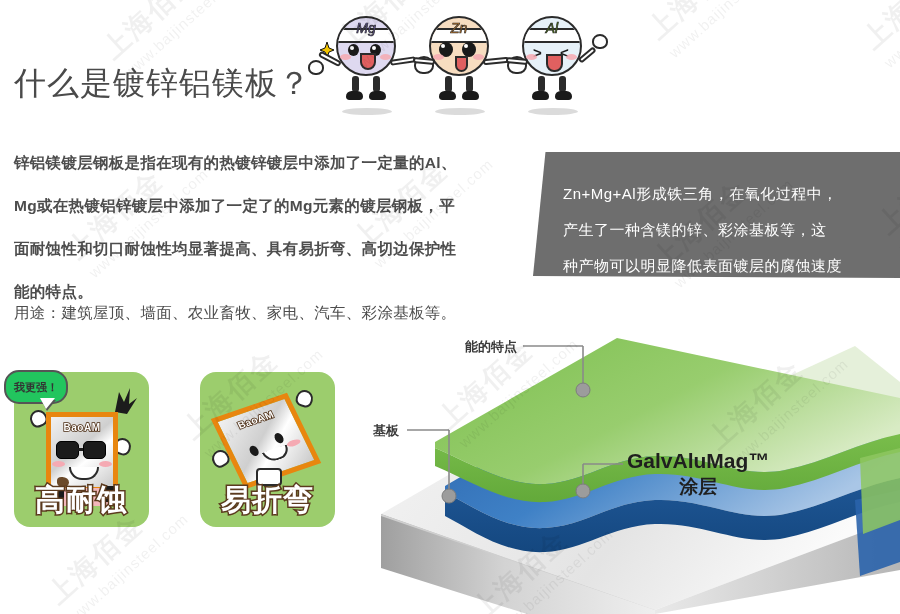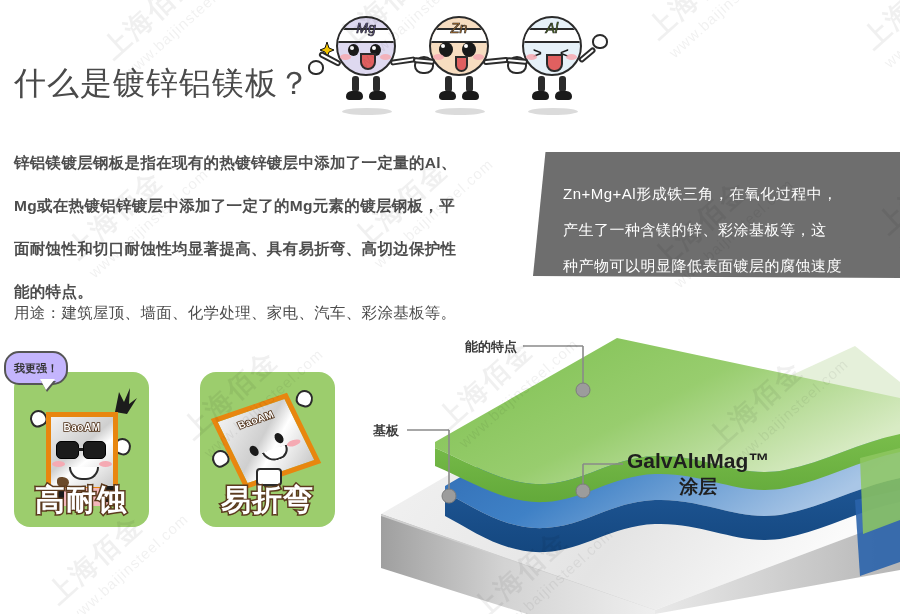--- a/index.html
+++ b/index.html
@@ -66,21 +66,21 @@
       font-size:17px;line-height:1;}
 
   
   .card{position:absolute;width:135px;height:155px;background:#9ccd6d;border-radius:16px;
       z-index:20;overflow:hidden;}
   .card.c1{left:14px;top:372px;}
   .card.c2{left:200px;top:372px;}
   .card-caption{position:absolute;left:0;bottom:6px;width:100%;text-align:center;
       font-size:30px;font-weight:bold;color:#ffffff;letter-spacing:1px;
       -webkit-text-stroke:3px #5b3a1e;paint-order:stroke fill;}
-  .bubble{position:absolute;left:4px;top:351px;width:60px;height:30px;background:#c4b5fd;
+  .bubble{position:absolute;left:4px;top:370px;width:60px;height:30px;background:#22c55e;
       border:2.2px solid #555;border-radius:15px;z-index:26;
       display:flex;align-items:center;justify-content:center;}
   .bubble span{font-size:11px;color:#333;font-weight:bold;letter-spacing:0px;}
   .bubble:after{content:"";position:absolute;left:34px;top:26px;width:0;height:0;
       border-left:6px solid transparent;border-right:9px solid transparent;
       border-top:11px solid #fff;filter:drop-shadow(1px 2px 0 #555);}
 
   
   .plate{position:absolute;border:5px solid #e8860f;box-sizing:border-box;
       background:linear-gradient(140deg,#f1f1f1 0%,#cfcfcf 45%,#ffffff 60%,#c9c9c9 100%);}
@@ -113,21 +113,21 @@
 <div id="root">
 
   <div class="title">什么是镀锌铝镁板？</div>
 
   <div class="body-copy">
     <p>锌铝镁镀层钢板是指在现有的热镀锌镀层中添加了一定量的Al、</p>
     <p>Mg或在热镀铝锌镀层中添加了一定了的Mg元素的镀层钢板，平</p>
     <p>面耐蚀性和切口耐蚀性均显著提高、具有易折弯、高切边保护性</p>
     <p>能的特点。</p>
   </div>
-  <div class="usage">用途：建筑屋顶、墙面、化学处理、家电、汽车、彩涂基板等。</div>
+  <div class="usage">用途：建筑屋顶、墙面、农业畜牧、家电、汽车、彩涂基板等。</div>
 
   <div class="callout">
     <div class="callout-inner">
       <p>Zn+Mg+Al形成铁三角，在氧化过程中，</p>
       <p>产生了一种含镁的锌、彩涂基板等，这</p>
       <p>种产物可以明显降低表面镀层的腐蚀速度</p>
     </div>
   </div>
 
   <div class="mascots">

